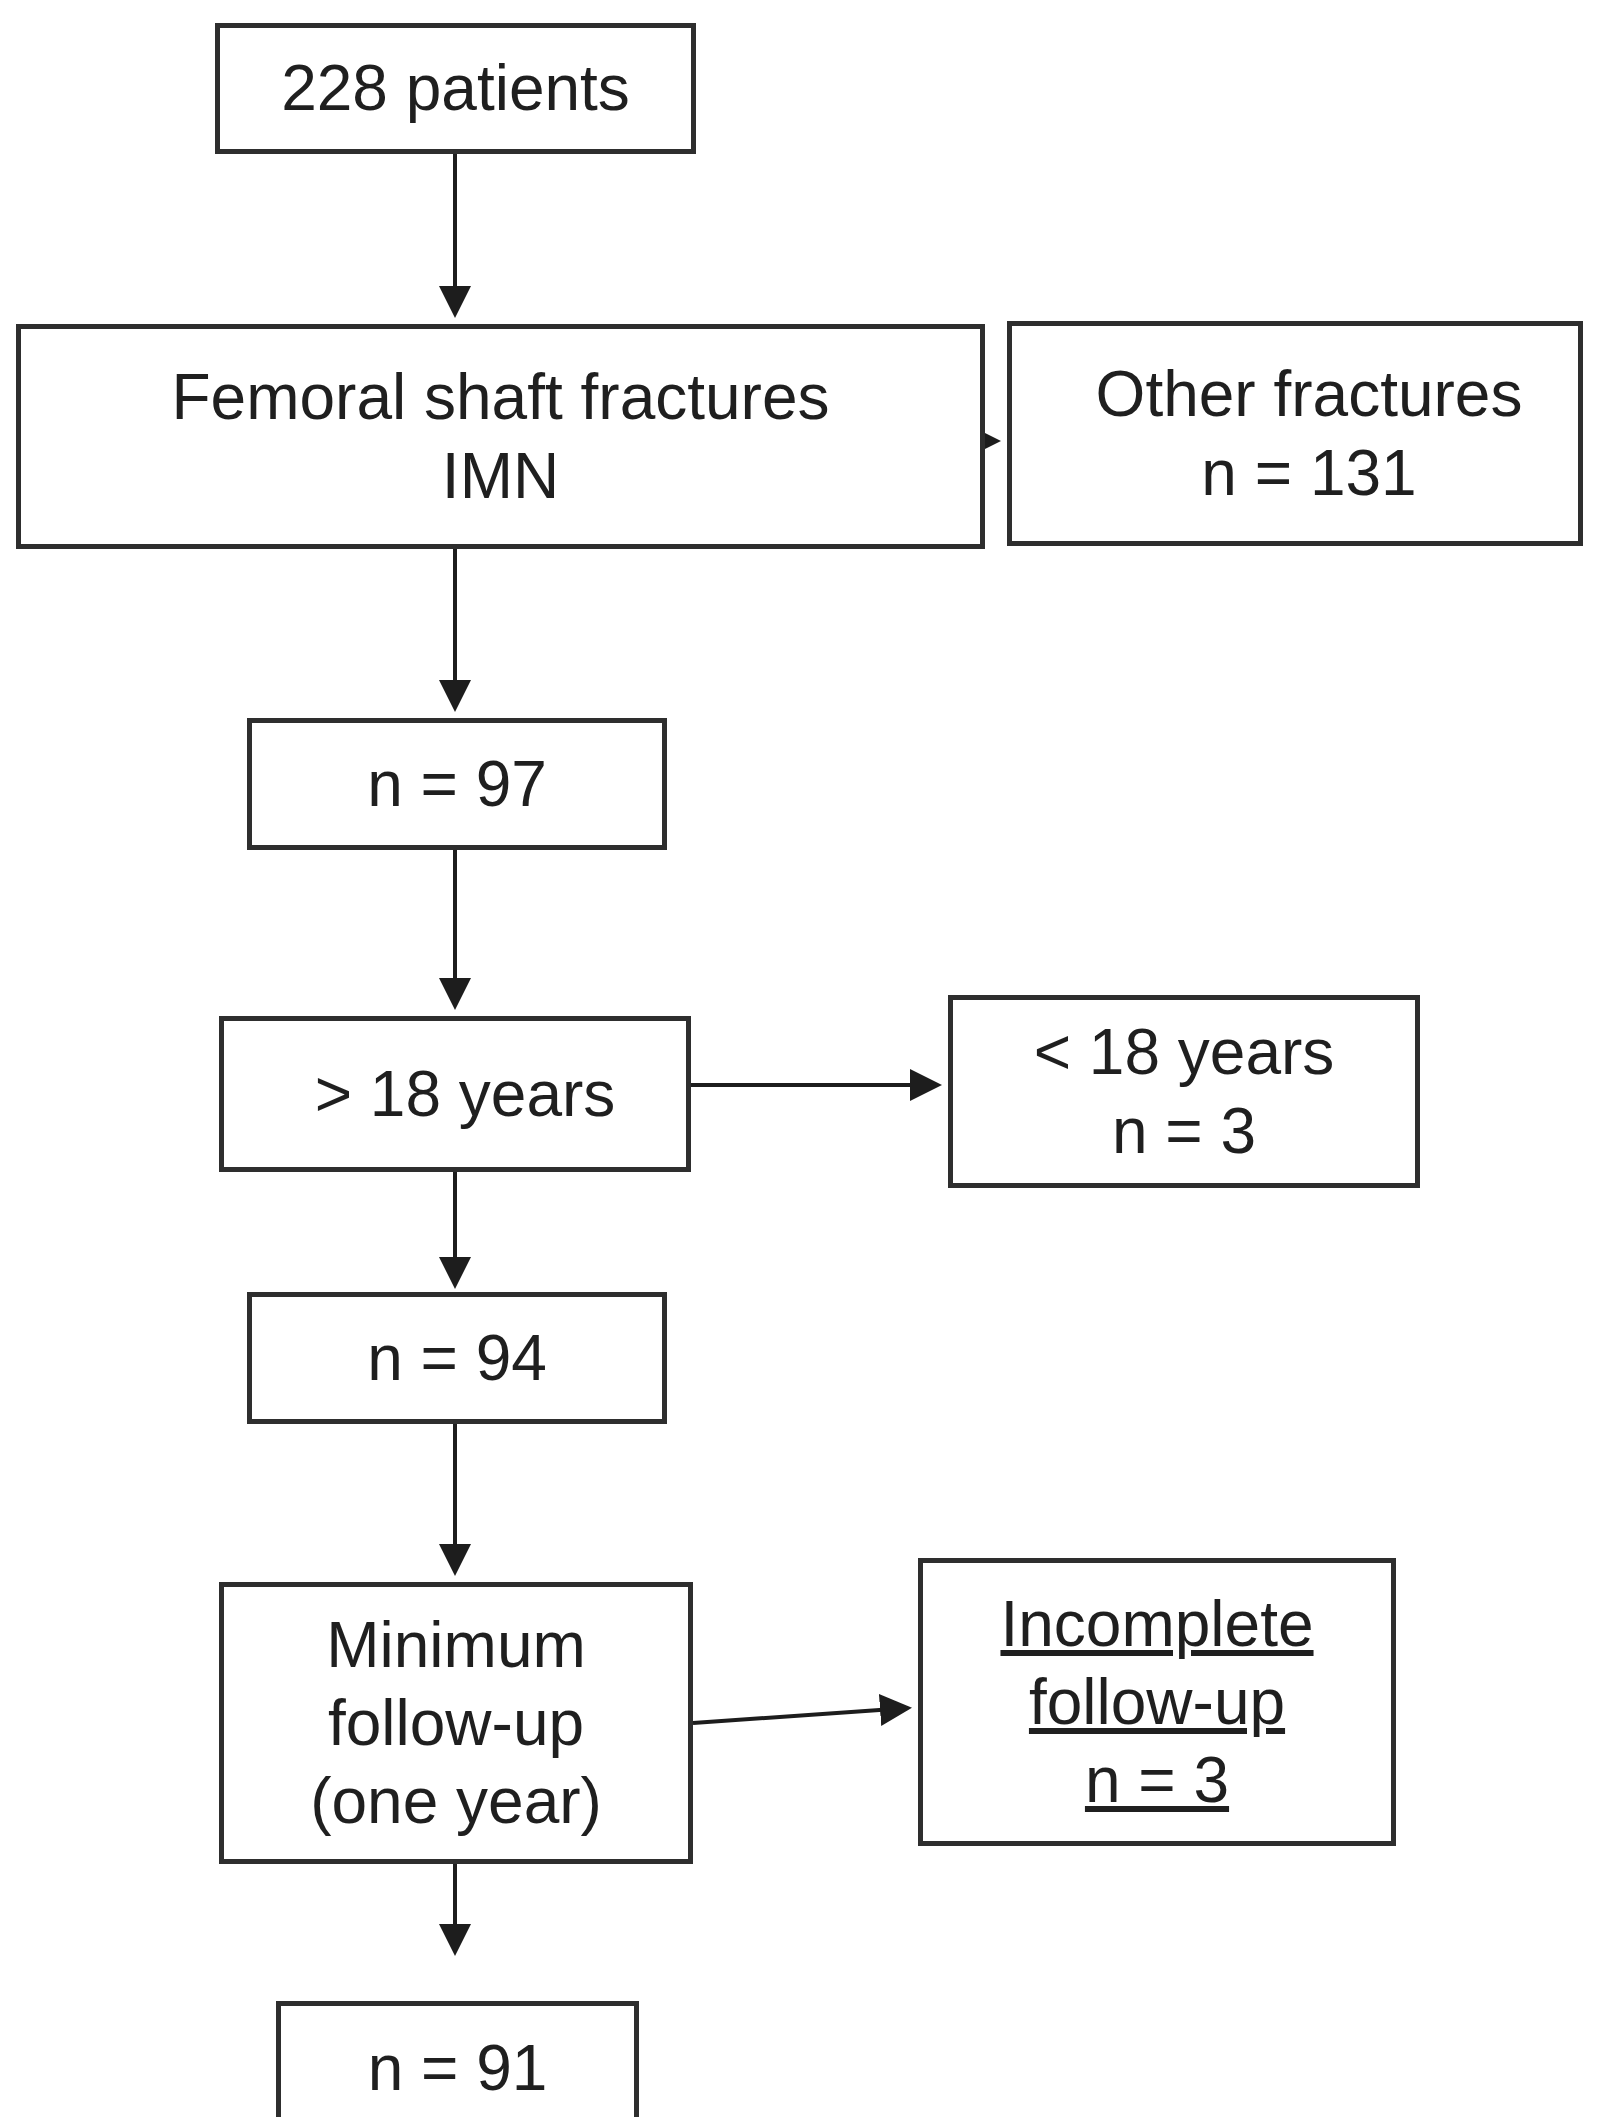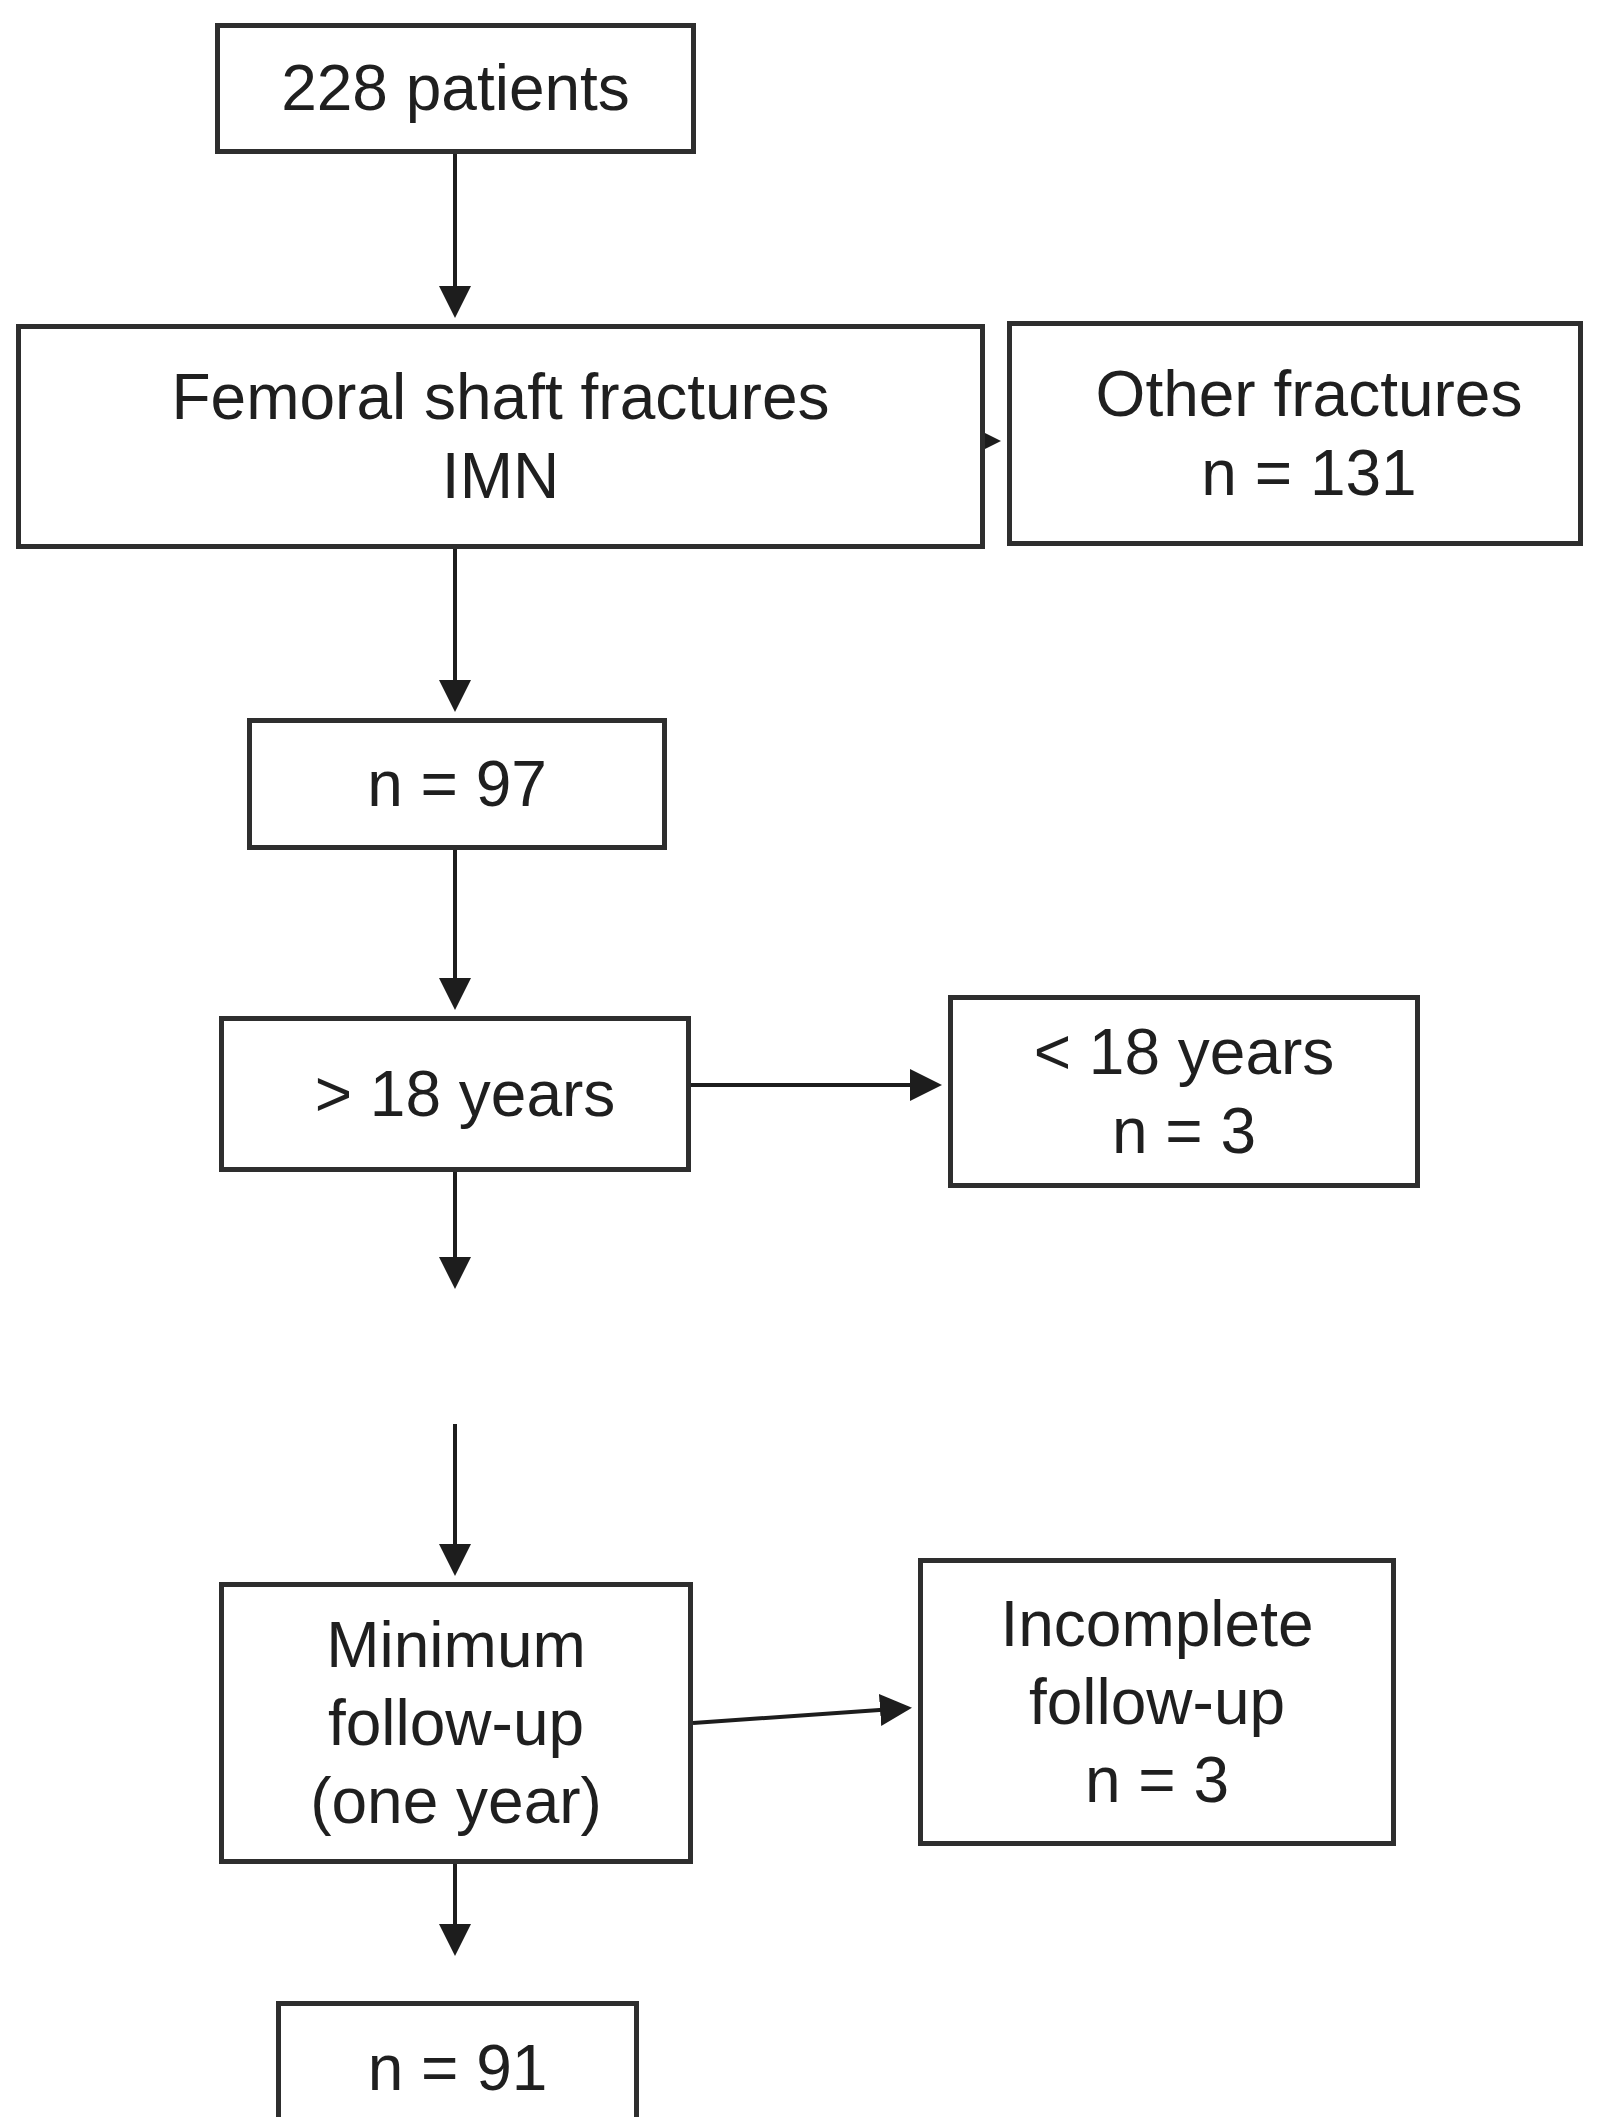--- a/index.html
+++ b/index.html
@@ -89,28 +89,31 @@
 
   <div class="node" style="left:219px; top:1016px; width:472px; height:156px;padding-left:20px;">
     <span class="label">&gt; 18 years</span>
   </div>
 
   <div class="node" style="left:948px; top:995px; width:472px; height:193px;">
     <span class="label">&lt; 18 years
 n = 3</span>
   </div>
 
+  <div class="node" style="left:247px; top:1292px; width:420px; height:132px;">
+    <span class="label">n = 94</span>
+  </div>
 
   <div class="node" style="left:219px; top:1582px; width:474px; height:282px;">
     <span class="label">Minimum
 follow-up
 (one year)</span>
   </div>
 
-  <div class="node" style="left:918px; top:1558px; width:478px; height:288px;">
+  <div class="node" style="left:918px; top:1558px; width:478px; height:288px;text-decoration:underline;">
     <span class="label">Incomplete
 follow-up
 n = 3</span>
   </div>
 
   <div class="node" style="left:276px; top:1962px; width:363px; height:134px;margin-top:39px;">
     <span class="label">n = 91</span>
   </div>
 
 </div>

